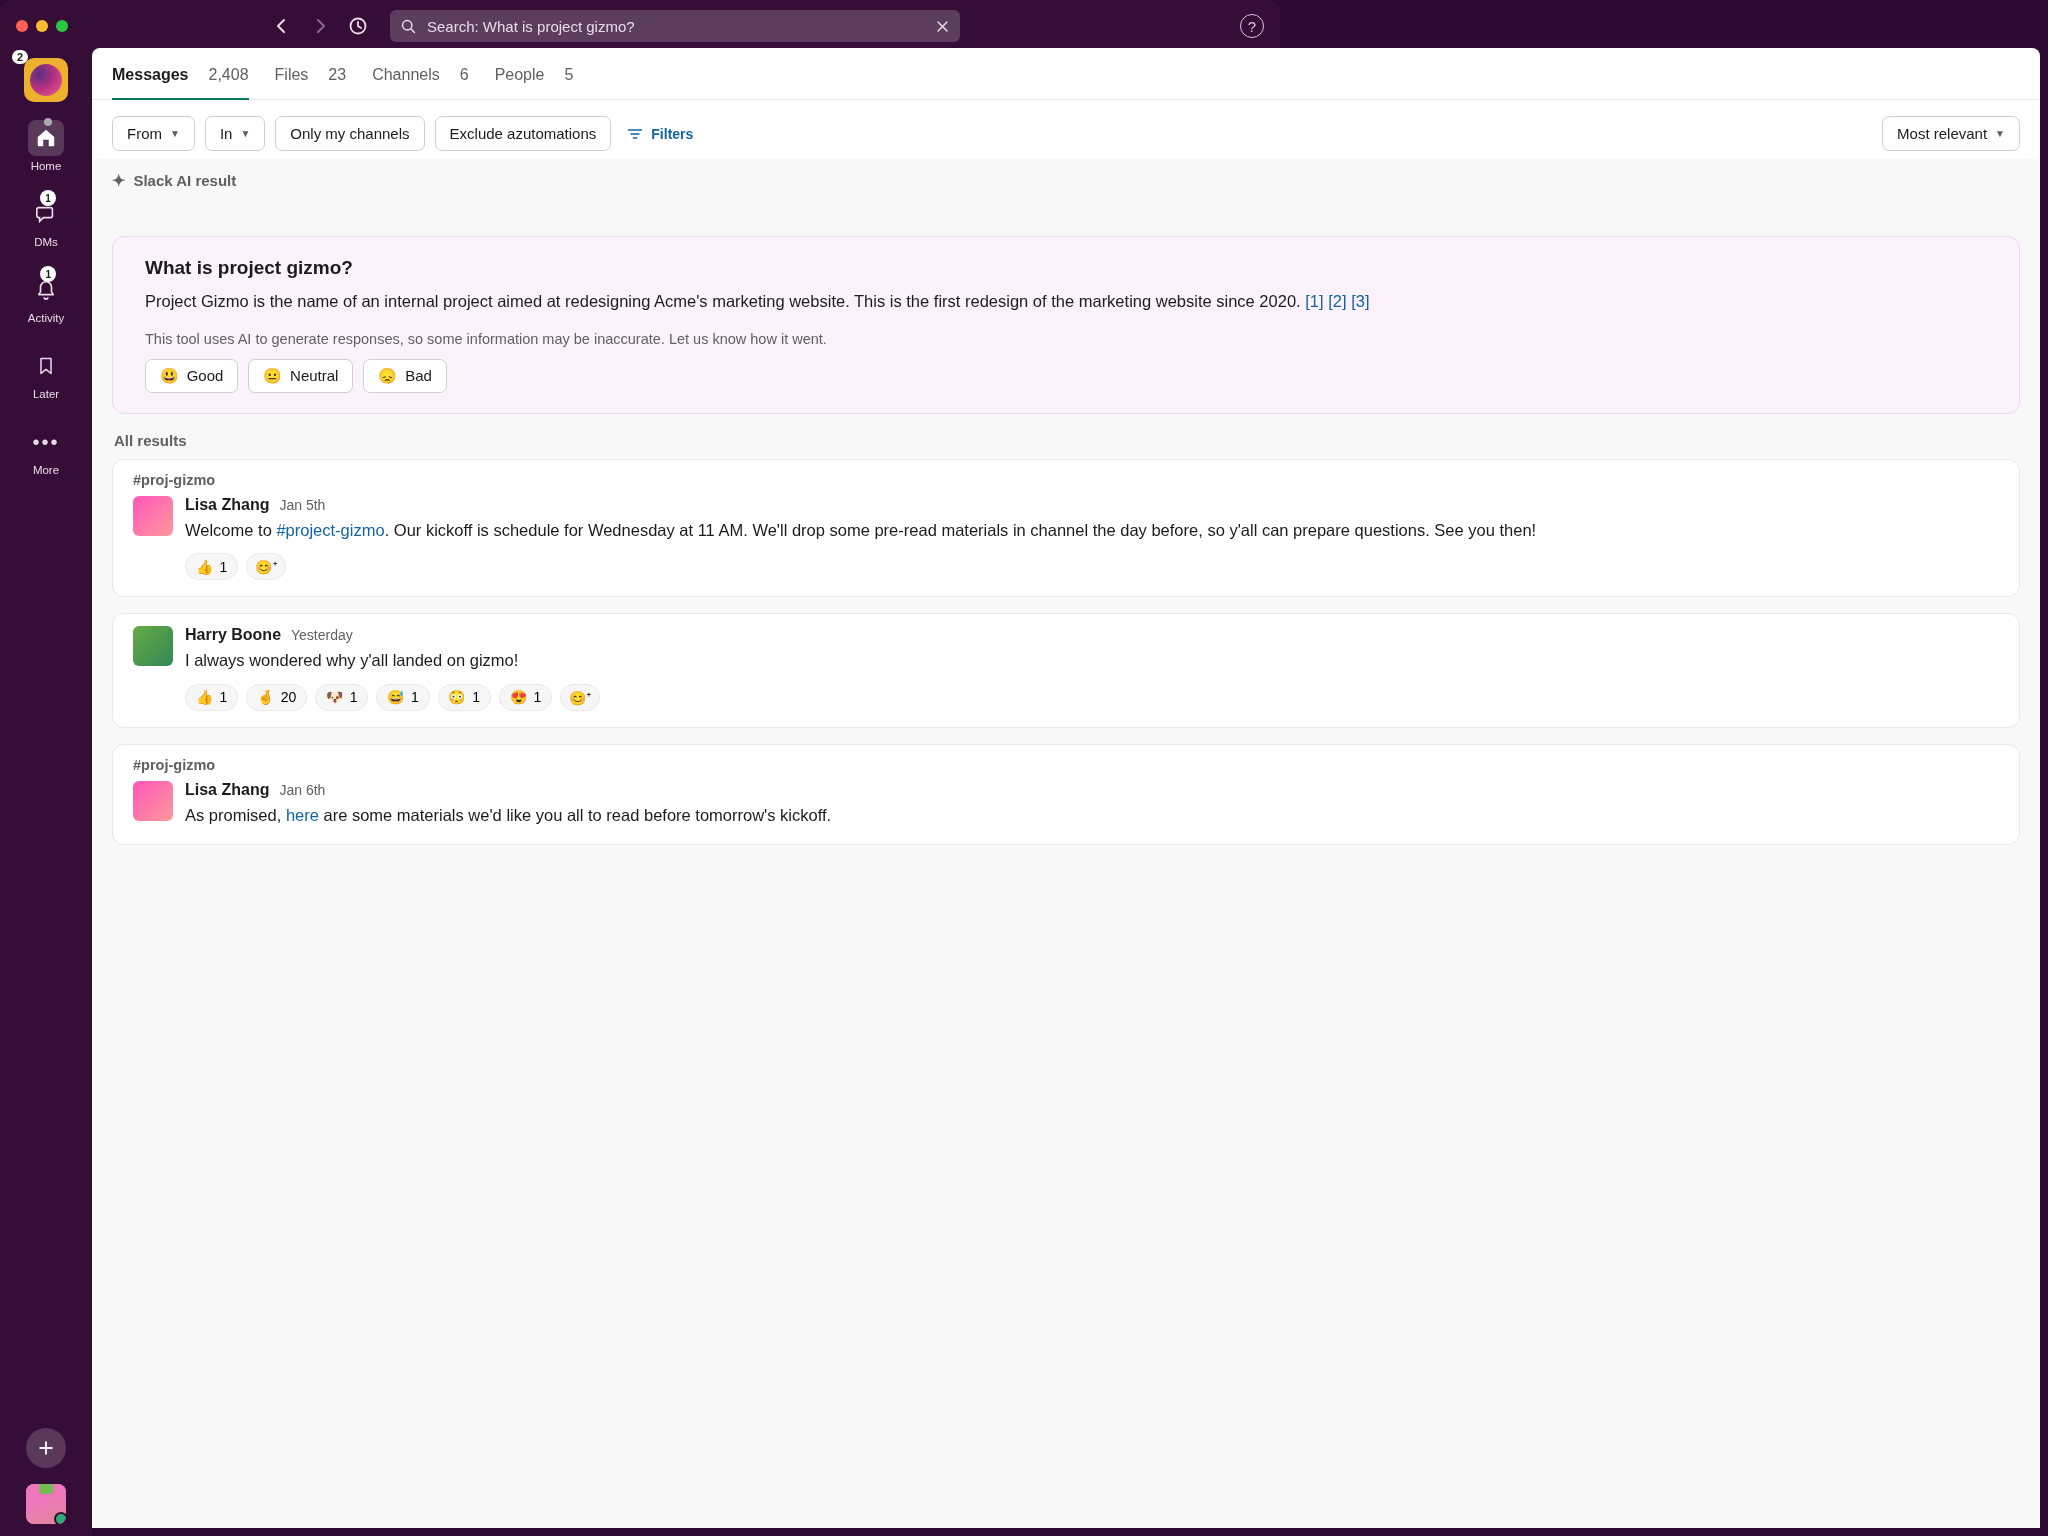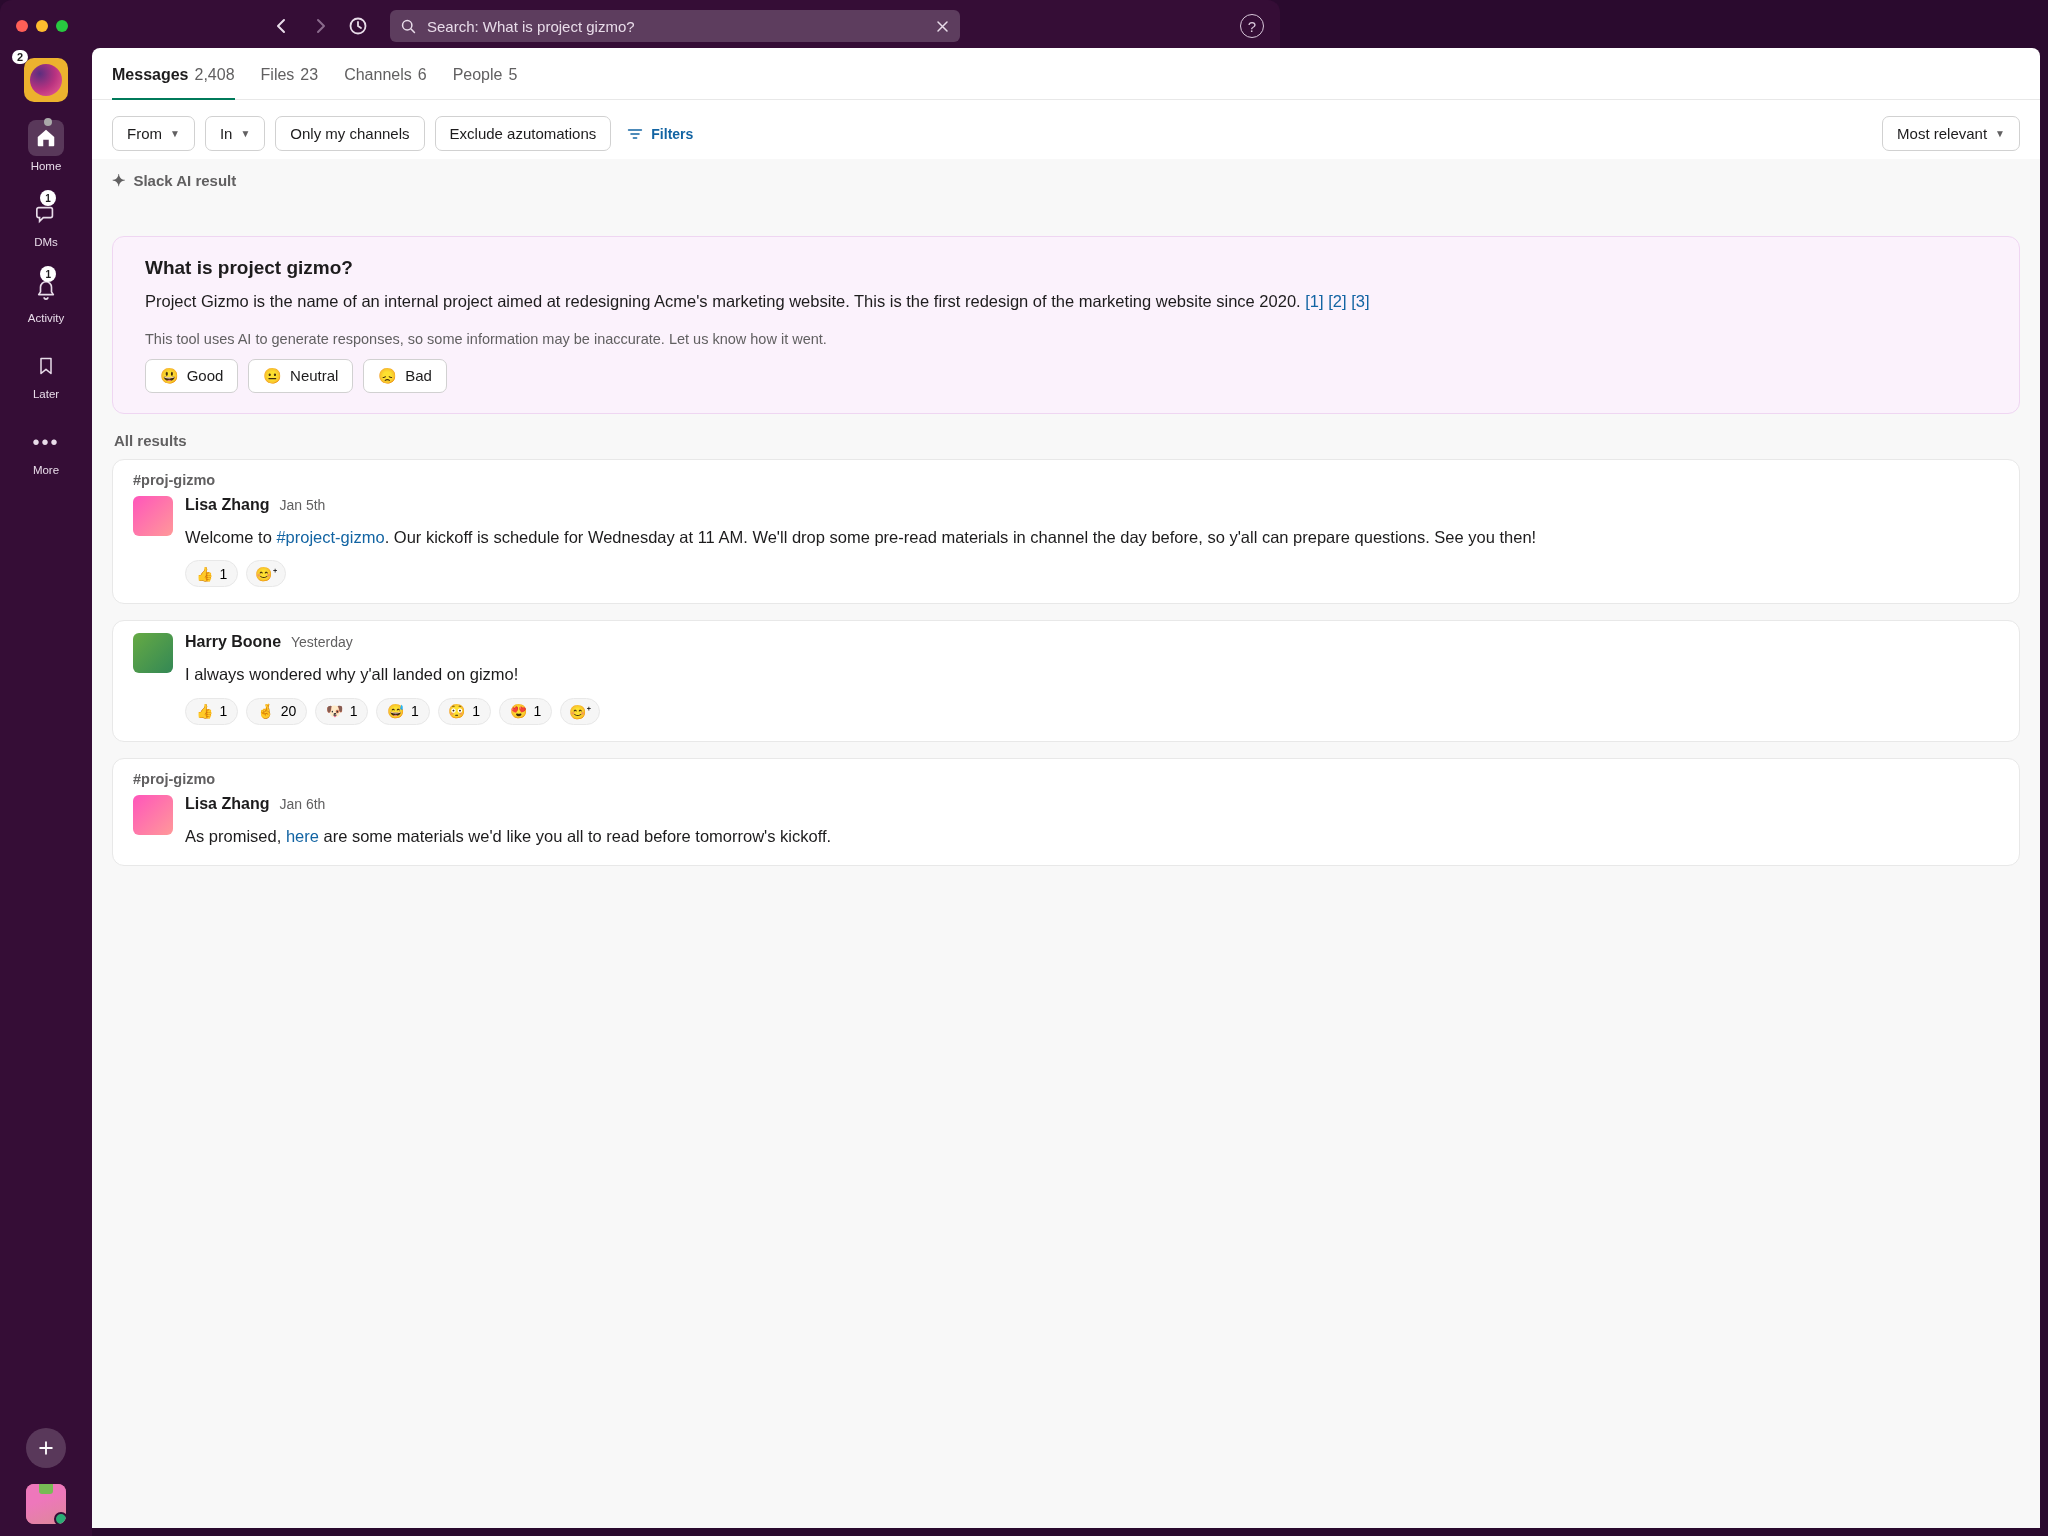--- a/index.html
+++ b/index.html
@@ -33,21 +33,21 @@
 .more-dots { color:#e8dce9; font-size:20px; line-height:10px; letter-spacing:2px;}
 
 .compose-btn { margin-top: auto; margin-bottom: 16px; width: 40px; height:40px; border-radius:50%; background: rgba(255,255,255,0.18); color:#fff; font-size:24px; display:flex; align-items:center; justify-content:center; cursor:pointer; }
 .user-avatar { width: 40px; height:40px; border-radius: 8px; background: linear-gradient(135deg,#e8a,#c68); position:relative; margin-bottom:12px; overflow:hidden; }
 .presence { position:absolute; bottom:-2px; right:-2px; width:14px; height:14px; border-radius:50%; background:#2bac76; border:2.5px solid #350d36; }
 .user-avatar::after { content:""; position:absolute; top:-4px; left:50%; transform:translateX(-50%); width:14px; height:14px; background:#7b5; border-radius:3px; }
 
 .main-area { position:absolute; left:92px; right:8px; top:48px; bottom:8px; background:#fff; border-radius: 8px 8px 0 0; overflow:hidden; display:flex; flex-direction:column; }
 
 .tabs-row { display:flex; align-items:center; gap: 26px; padding: 18px 20px 0 20px; border-bottom: 1px solid #e8e8e8; }
-.tab { display:flex; align-items:flex-end; gap:6px; padding-bottom: 14px; cursor:pointer; color:#616061; font-size:16px; border-bottom: 2px solid transparent; margin-bottom:-1px; }
+.tab { display:flex; align-items:flex-end; gap:20px; padding-bottom: 14px; cursor:pointer; color:#616061; font-size:16px; border-bottom: 2px solid transparent; margin-bottom:-1px; }
 .tab.active { color:#1d1c1d; font-weight:700; border-bottom-color:#007a5a; }
 .tab-count { font-weight:400; color:#616061; }
 .tab.active .tab-count { color:#616061; font-weight:400; }
 
 .filter-row { display:flex; align-items:center; gap:10px; padding: 16px 20px 8px 20px; }
 .pill { background:#fff; border:1px solid #d1d1d1; border-radius:7px; padding:8px 14px; font-size:15px; color:#1d1c1d; display:flex; align-items:center; gap:8px; cursor:pointer; }
 .pill .chev { font-size:10px; color:#616061; }
 .filters-link { color:#1264a3; font-weight:700; font-size:14px; display:flex; align-items:center; gap:8px; cursor:pointer; margin-left:6px; }
 .sort-pill { margin-left:auto; }
 
@@ -66,21 +66,21 @@
 .section-label { color:#616061; font-weight:700; font-size:15px; margin: 18px 0 10px 2px; }
 
 .msg-card { background:#fff; border:1px solid #e8e8e8; border-radius:12px; padding:12px 20px 16px 20px; margin-bottom:16px; }
 .msg-channel { color:#616061; font-weight:700; font-size:14.5px; margin-bottom:8px; }
 .msg-head { display:flex; align-items:flex-start; gap:12px; }
 .msg-avatar { width:40px; height:40px; border-radius:6px; background:#ddd; flex-shrink:0; }
 .msg-body { flex:1; }
 .msg-meta { display:flex; align-items:baseline; gap:10px; }
 .msg-author { font-weight:800; font-size:16px; color:#1d1c1d; }
 .msg-time { color:#616061; font-size:14px; }
-.msg-text { font-size:16.5px; color:#1d1c1d; line-height:1.55; margin-top:11px; }
+.msg-text { font-size:16.5px; color:#1d1c1d; line-height:1.55; margin-top:4px; }
 .msg-link { color:#1264a3; }
 
 .react-row { display:flex; gap:8px; margin-top:10px; }
 .react { background:#f6f6f6; border:1px solid #e8e8e8; border-radius:14px; padding:3px 10px; font-size:14px; display:flex; align-items:center; gap:6px; cursor:pointer; }
 .react.add { padding:3px 8px; }
 
 .avatar-face { width:100%; height:100%; border-radius:6px; }
 .sparkle { font-size:16px; color:#616061; }
 svg { display:block; }
 </style>

